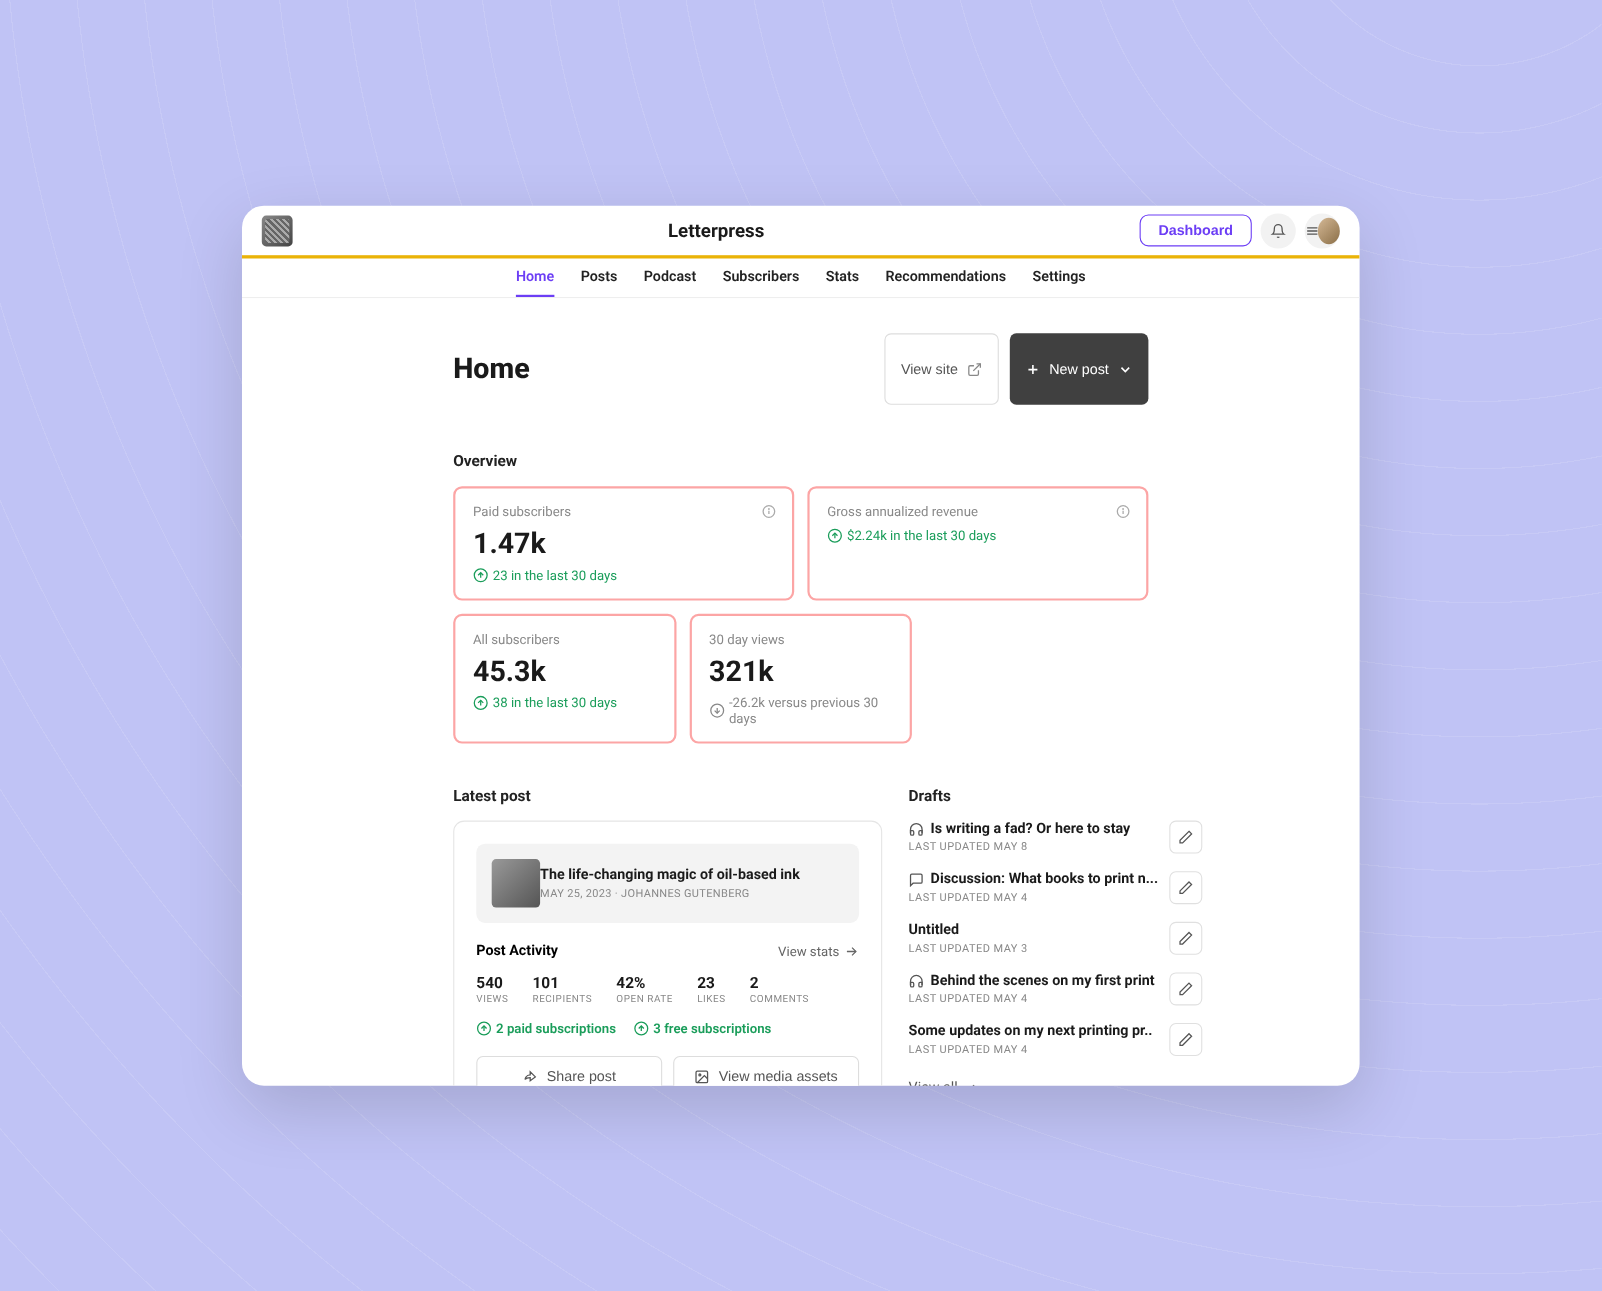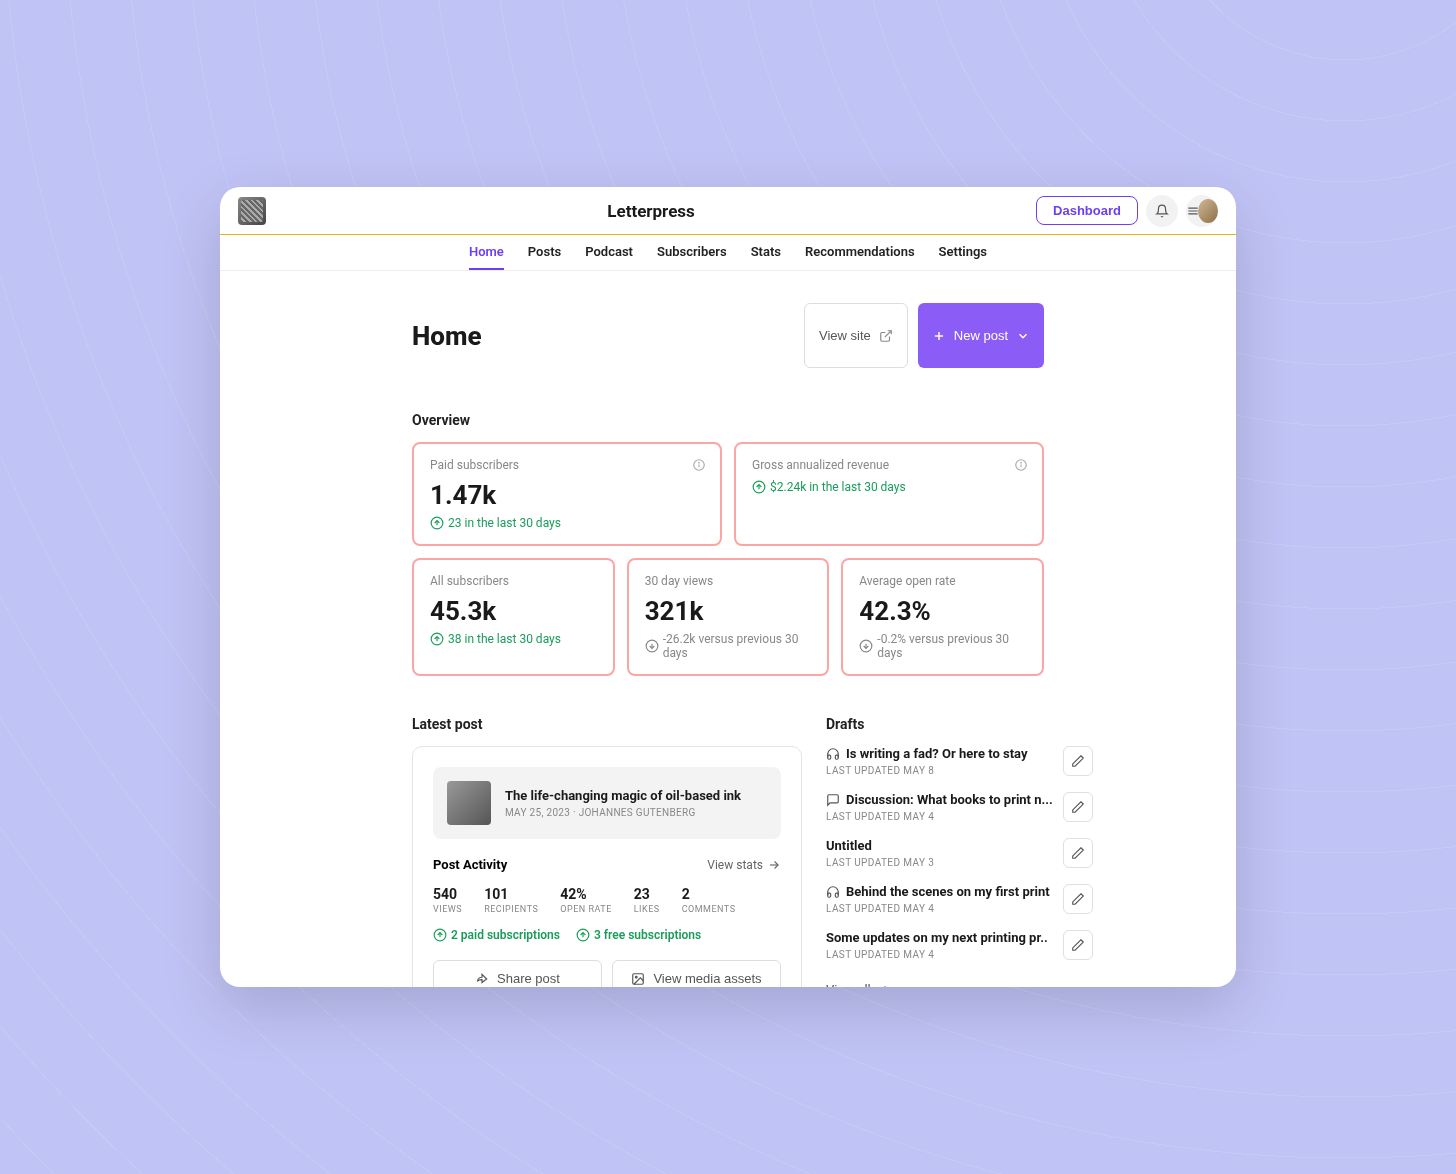--- a/index.html
+++ b/index.html
@@ -30,21 +30,21 @@
   overflow: hidden;
   position: relative;
   z-index: 1;
 }
 .topbar {
   height: 48px;
   display: flex;
   align-items: center;
   justify-content: space-between;
   padding: 0 18px;
-  border-bottom: 1px solid #eab308;
+  border-bottom: 3px solid #eab308;
 }
 .logo {
   width: 28px; height: 28px;
   background: linear-gradient(135deg, #888 0%, #444 100%);
   border-radius: 4px;
   position: relative;
 }
 .logo::after { content:""; position:absolute; inset:3px; background: repeating-linear-gradient(45deg,#666,#666 2px,#aaa 2px,#aaa 4px); border-radius:2px;}
 .app-title { font-size: 17px; font-weight: 700; color: #1a1a1a; }
 .topbar-right { display: flex; align-items: center; gap: 8px; }
@@ -87,41 +87,41 @@
 .content { padding: 32px 192px 0 192px; }
 .content-header { display: flex; justify-content: space-between; align-items: center; margin-bottom: 44px; }
 .page-title { font-size: 26px; font-weight: 800; color: #1a1a1a; }
 .header-actions { display: flex; gap: 10px; }
 .btn-outline {
   border: 1px solid #ddd; background:#fff; color:#555;
   padding: 24px 14px; border-radius: 6px; font-size: 13px; font-weight: 500;
   display: flex; align-items: center; gap: 8px; cursor: pointer;
 }
 .btn-primary {
-  background: #8b5cf6; color:#fff; border:none;
+  background: #404040; color:#fff; border:none;
   padding: 8px 14px; border-radius: 6px; font-size: 13px; font-weight: 500;
   display: flex; align-items: center; gap: 8px; cursor: pointer;
 }
 .section-title { font-size: 14px; font-weight: 700; color:#222; margin-bottom: 14px; }
 .overview-row1 { display: grid; grid-template-columns: 1fr 1fr; gap: 12px; margin-bottom: 12px; }
 .overview-row2 { display: grid; grid-template-columns: 1fr 1fr 1fr; gap: 12px; margin-bottom: 40px; }
 .card {
   border: 2px solid #fca5a5; border-radius: 8px;
   padding: 14px 16px;
   position: relative;
 }
 .card-label { font-size: 12px; color: #888; margin-bottom: 8px; }
 .card-value { font-size: 26px; font-weight: 700; color: #1a1a1a; margin-bottom: 6px; }
 .card-delta { font-size: 12px; display: flex; align-items: center; gap: 4px; }
 .delta-up { color: #1a9d5a; }
 .delta-down { color: #888; }
 .info-icon { position: absolute; top: 14px; right: 14px; color: #aaa; }
 .two-col { display: grid; grid-template-columns: 390px 1fr; gap: 24px; }
 .latest-post-card { border: 1px solid #e5e5e5; border-radius: 10px; padding: 20px; }
-.post-hero { background: #f3f3f3; border-radius: 8px; padding: 14px; display: flex; gap: 14px; align-items: center; margin-bottom: 18px; }
+.post-hero { background: #f3f3f3; border-radius: 8px; padding: 14px; display: flex; align-items: center; margin-bottom: 18px; }
 .post-thumb { width: 44px; height: 44px; border-radius: 4px; background: linear-gradient(135deg,#999,#555); flex-shrink:0; }
 .post-title { font-size: 13px; font-weight: 700; color:#1a1a1a; margin-bottom:4px; }
 .post-meta { font-size: 10px; color:#888; letter-spacing:0.3px; }
 .activity-header { display:flex; justify-content:space-between; align-items:center; margin-bottom:14px; }
 .activity-title { font-size: 13px; font-weight: 700; }
 .view-stats { font-size: 12px; color:#666; display:flex; align-items:center; gap:4px; cursor:pointer; }
 .activity-stats { display: flex; gap: 22px; margin-bottom: 14px; flex-wrap:wrap; }
 .stat { }
 .stat-val { font-size: 14px; font-weight: 700; color:#1a1a1a; }
 .stat-lbl { font-size: 9px; color:#888; letter-spacing:0.5px; margin-top:2px; }
@@ -258,32 +258,20 @@
         <div class="card-value">321k</div>
         <div class="card-delta delta-down">
           <svg class="sm-icon" viewBox="0 0 24 24" fill="none" stroke="#888" stroke-width="2">
               <circle cx="12" cy="12" r="10"></circle>
               <polyline points="8 12 12 16 16 12"></polyline>
               <line x1="12" y1="8" x2="12" y2="16"></line>
             </svg>
           <span>-26.2k versus previous 30 days</span>
         </div>
       </div>
-      <div class="card">
-        <div class="card-label">Average open rate</div>
-        <div class="card-value">42.3%</div>
-        <div class="card-delta delta-down">
-          <svg class="sm-icon" viewBox="0 0 24 24" fill="none" stroke="#888" stroke-width="2">
-              <circle cx="12" cy="12" r="10"></circle>
-              <polyline points="8 12 12 16 16 12"></polyline>
-              <line x1="12" y1="8" x2="12" y2="16"></line>
-            </svg>
-          <span>-0.2% versus previous 30 days</span>
-        </div>
-      </div>
     </div>
 
     <div class="two-col">
 
       <div>
         <div class="section-title">Latest post</div>
         <div class="latest-post-card">
           <div class="post-hero">
             <div class="post-thumb"></div>
             <div>

